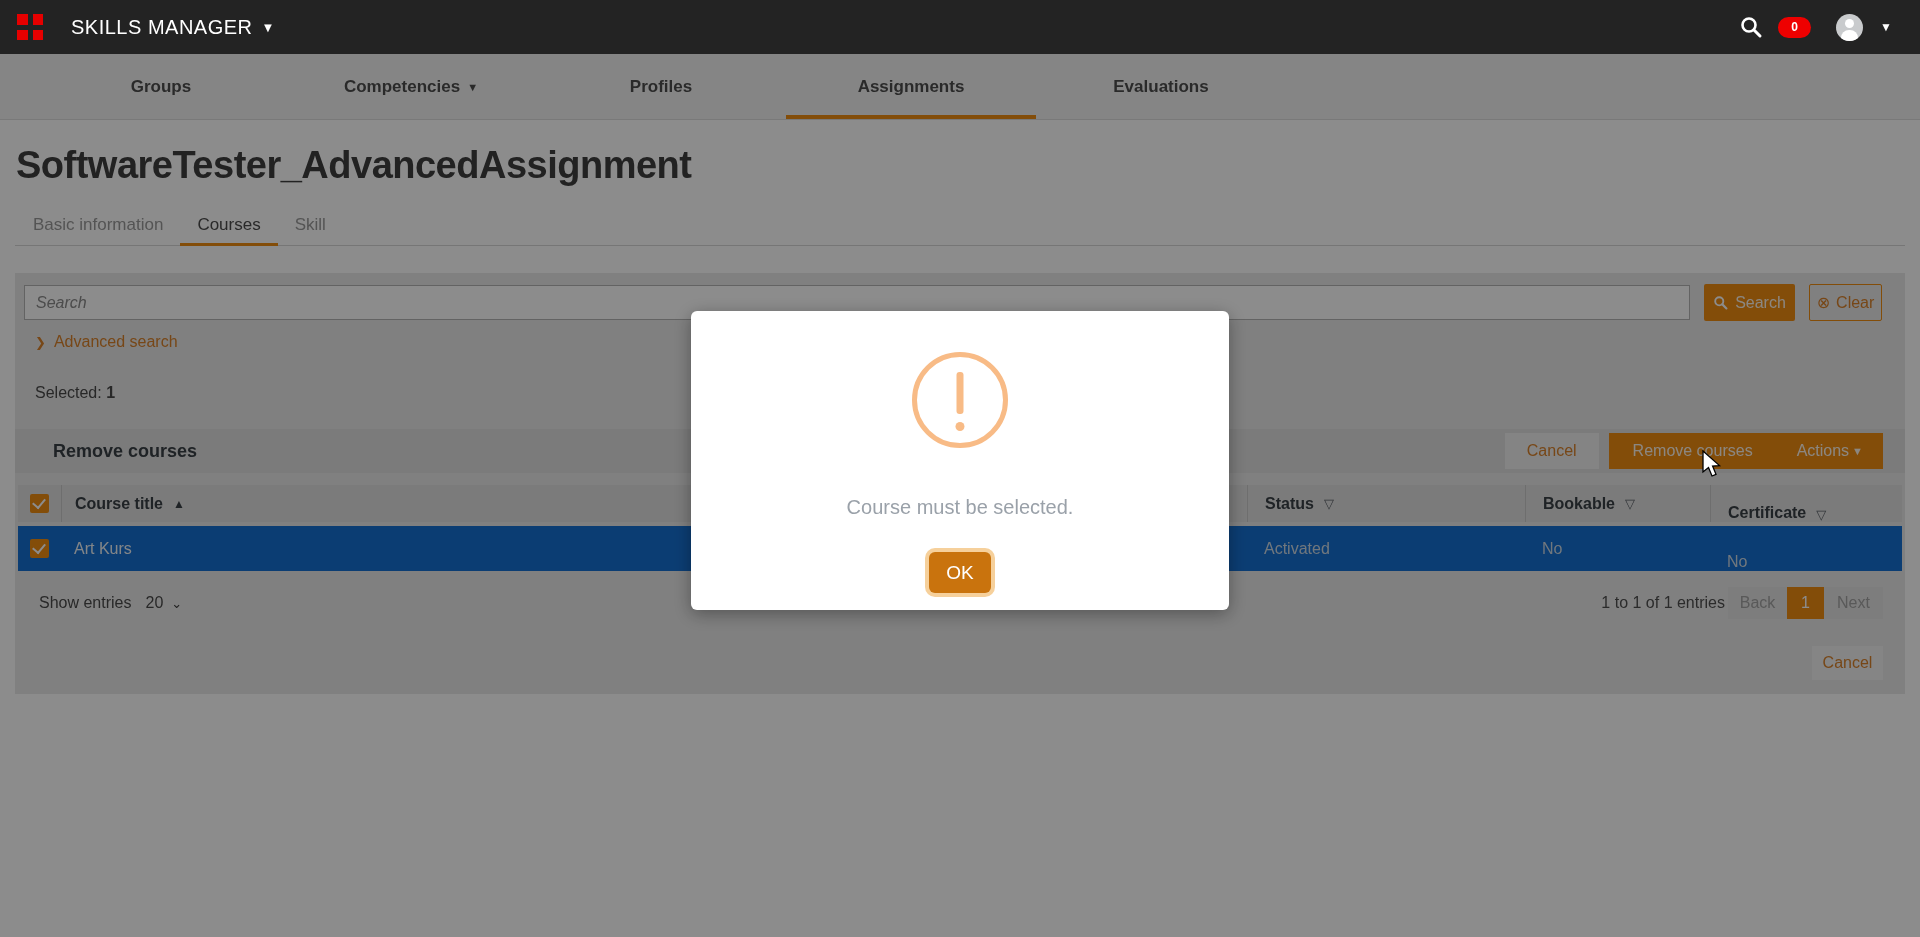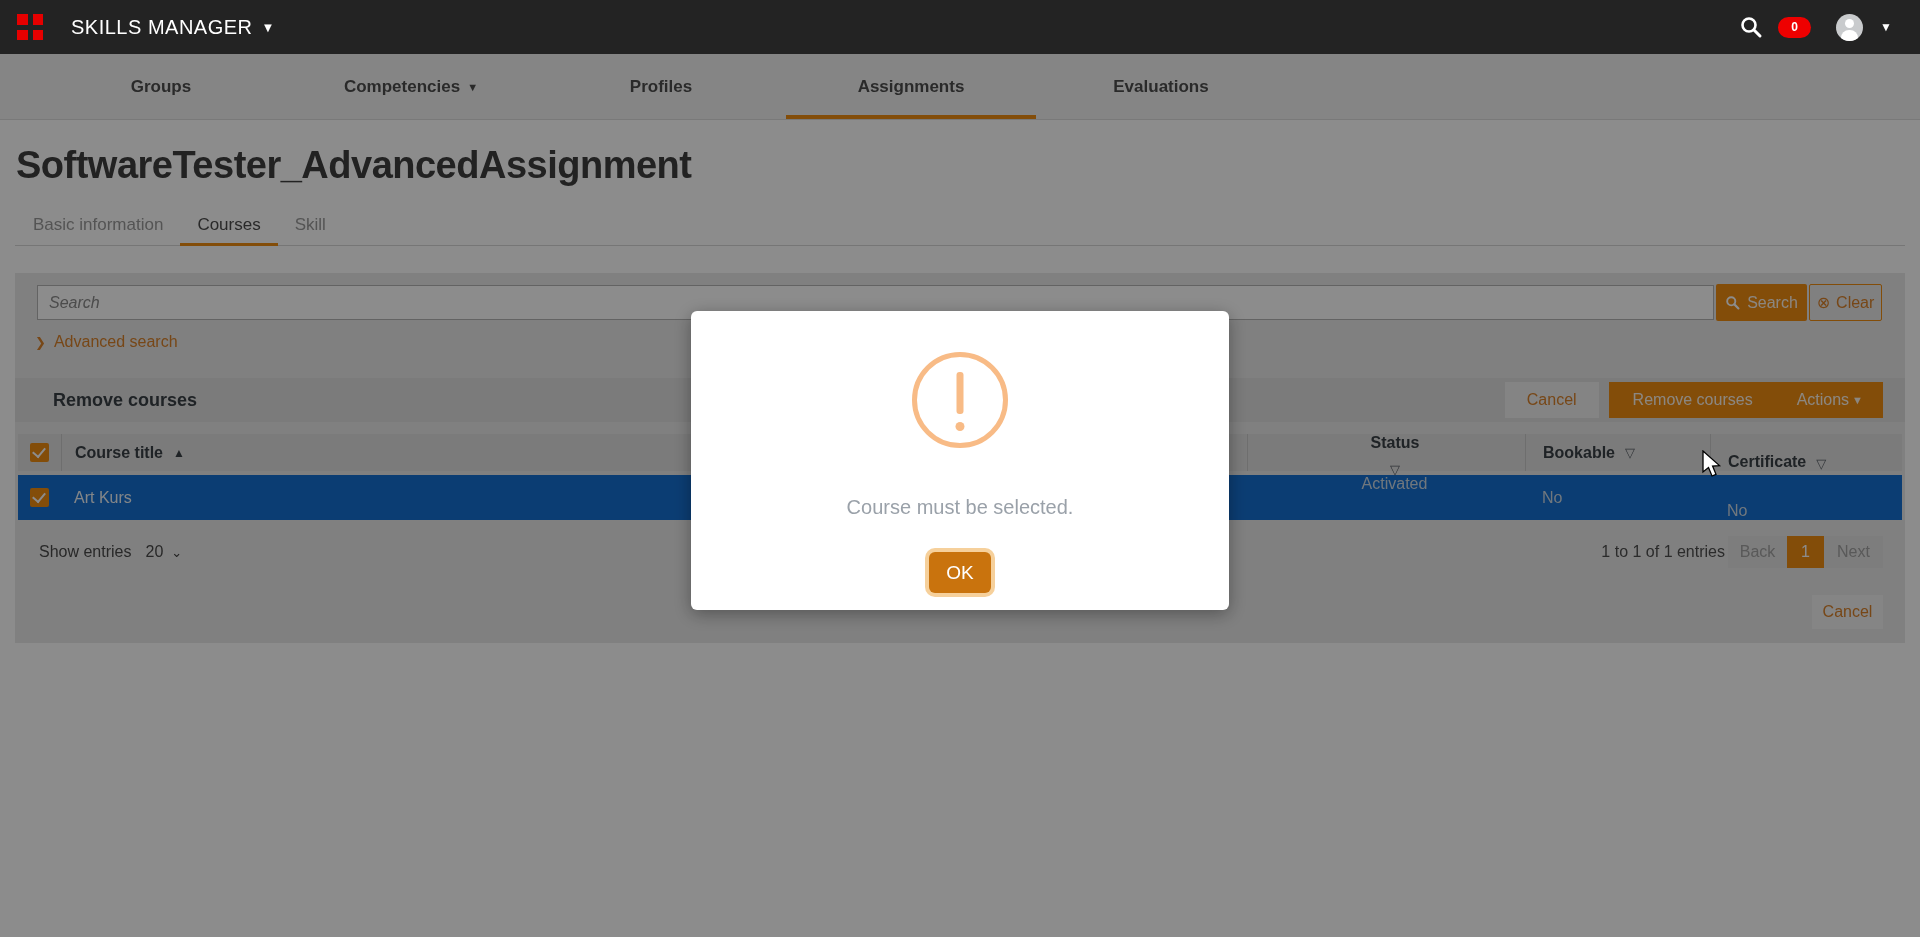--- a/index.html
+++ b/index.html
@@ -32,21 +32,21 @@
   
   .page-title { font-size:38px; font-weight:600; color:#3e3e3e; letter-spacing:-0.5px; margin:24px 0 0 16px; }
   .subtabs { display:flex; gap:0; margin:22px 15px 0 15px; border-bottom:1px solid #d8d8d8; }
   .subtab { padding:6px 17px 10px 17px; font-size:17px; color:#9a9a9a; cursor:pointer; position:relative; }
   .subtab:first-child { padding-left:18px; }
   .subtab.active { color:#4c4c4c; }
   .subtab.active::after { content:""; position:absolute; left:0; right:0; bottom:-1px; height:3px; background:#ef8c12; }
 
   
   .panel { margin:27px 15px 0 15px; background:#e9e9e9; padding-top:12px; padding-bottom:14px; }
-  .search-row { display:flex; margin:0 23px 0 22px; gap:2px; }
+  .search-row { display:flex; margin:0 23px 0 9px; gap:14px; }
   .search-input { flex:1; height:35px; border:1px solid #b5b5b5; background:#ffffff; padding:0 11px;
     font-size:16px; font-style:italic; color:#555; outline:none; }
   .search-input::placeholder { color:#8a8a8a; font-style:italic; }
   .btn { border:none; cursor:pointer; font-family:inherit; }
   .btn-search { width:91px; height:37px; margin-top:-1px; background:#ef8c12; color:#fdf6ec; font-size:16px;
     display:flex; align-items:center; justify-content:center; gap:7px; border-radius:2px; }
   .btn-clear { width:73px; height:37px; margin-top:-1px; background:transparent; border:1px solid #ef8c12; color:#d9822b;
     font-size:16px; display:flex; align-items:center; justify-content:center; gap:6px; border-radius:2px; }
   .adv-link { display:flex; align-items:center; gap:8px; margin:12px 0 0 20px; color:#d9822b; font-size:16px; cursor:pointer; width:fit-content; }
   .adv-link .chev { font-size:13px; font-weight:bold; }
@@ -61,21 +61,21 @@
   .btn-remove { height:36px; padding:0 24px; background:#ef8c12; color:#fdf6ec; font-size:16px; }
   .btn-actions { height:36px; padding:0 20px; background:#ef8c12; color:#fdf6ec; font-size:16px;
     display:flex; align-items:center; gap:3px; }
   .btn-actions .caret { font-size:11px; }
 
   .tbl { margin:12px 3px 0 3px; }
   .thead { height:37px; background:#e0e0e0; display:flex; align-items:center; font-size:16px; font-weight:bold; color:#3a4046; }
   .trow { height:45px; margin-top:4px; background:#1570d2; display:flex; align-items:center; font-size:16px; color:#cdd9e4; }
   .cell-check { width:43px; display:flex; align-items:center; justify-content:center; align-self:stretch; }
   .cell-title { width:1186px; padding-left:13px; align-self:stretch; display:flex; align-items:center; gap:10px; border-left:1px solid #c9c9c9; }
-  .cell-status { width:278px; padding-left:17px; align-self:stretch; display:flex; align-items:center; gap:10px; border-left:1px solid #c9c9c9;flex-direction:column; }
+  .cell-status { width:278px; padding-left:17px; align-self:stretch; display:flex; align-items:center; gap:10px; border-left:1px solid #c9c9c9; }
   .cell-book { width:185px; padding-left:17px; align-self:stretch; display:flex; align-items:center; gap:10px; border-left:1px solid #c9c9c9; }
   .cell-cert { flex:1; padding-left:17px; align-self:stretch; display:flex; align-items:flex-end; gap:10px; border-left:1px solid #c9c9c9; }
   .trow .cell-title, .trow .cell-status, .trow .cell-book, .trow .cell-cert { border-left:none; }
   .trow .cell-title { color:#eef3f7; }
   .sort-asc { font-size:12px; color:#3a4046; }
   .sort-none { font-size:13px; color:#5a6066; font-weight:normal; }
   .checkbox { width:19px; height:19px; background:#ef8c12; border-radius:2px; position:relative; cursor:pointer; }
   .checkbox::after { content:""; position:absolute; left:5px; top:2px; width:6px; height:10px;
     border:solid #ffffff; border-width:0 2px 2px 0; transform:rotate(40deg); }
 
@@ -177,20 +177,24 @@
       <span>⊗</span>
       <span>Clear</span>
     </button>
   </div>
 
   <div class="adv-link">
     <span class="chev">❯</span>
     <span>Advanced search</span>
   </div>
 
+  <div class="selected-line">
+    <span>Selected:</span>
+    <b>1</b>
+  </div>
 
   <div class="section-band">
     <span class="section-title">Remove courses</span>
     <div class="band-buttons">
       <button class="btn btn-cancel-top">Cancel</button>
       <button class="btn btn-remove">Remove courses</button>
       <button class="btn btn-actions">
         <span>Actions</span>
         <span class="caret">▼</span>
       </button>

